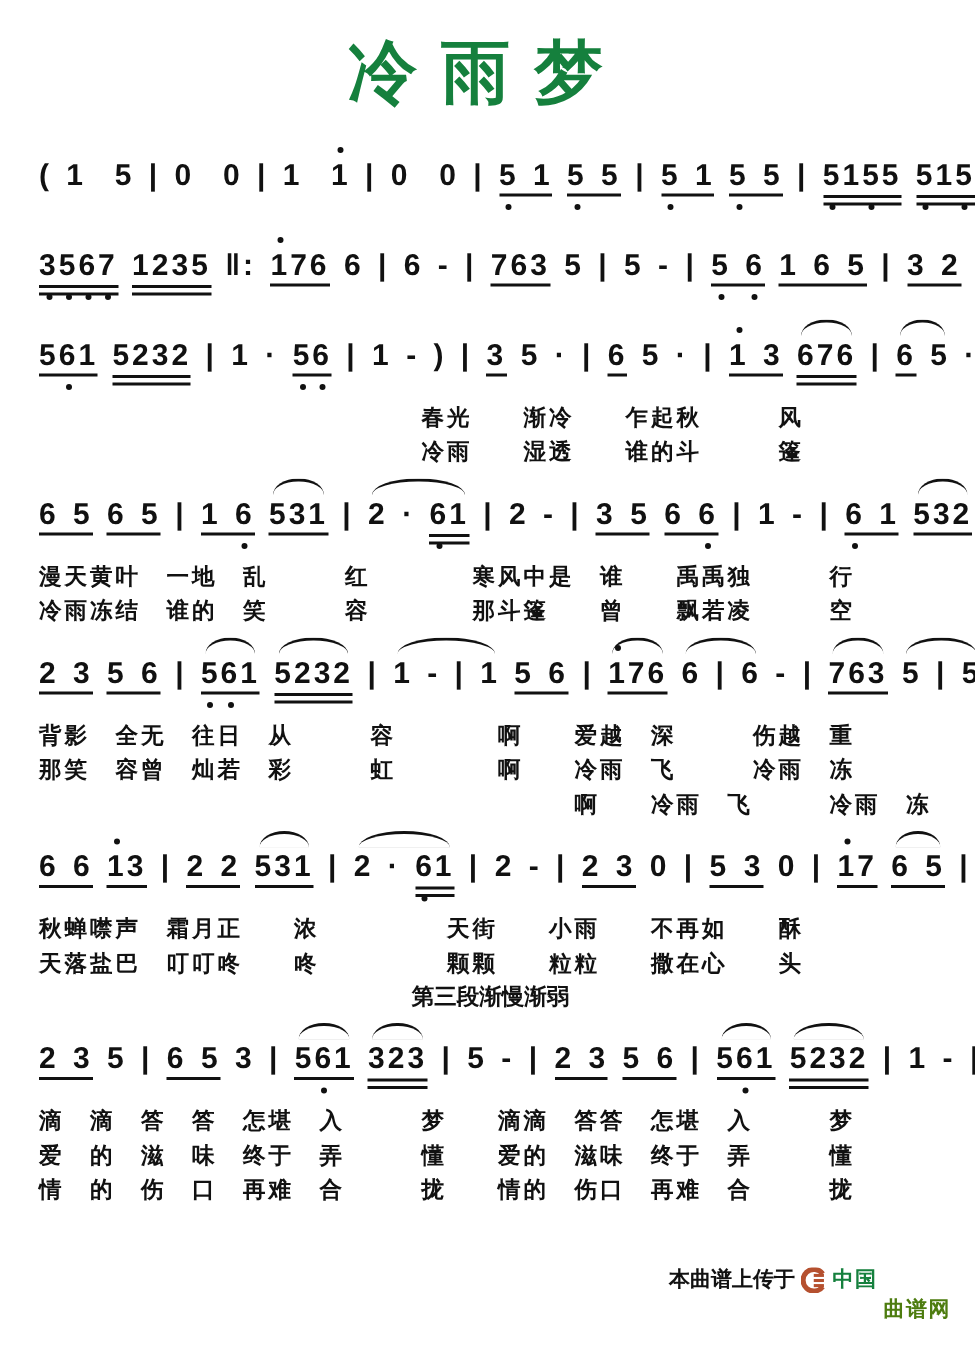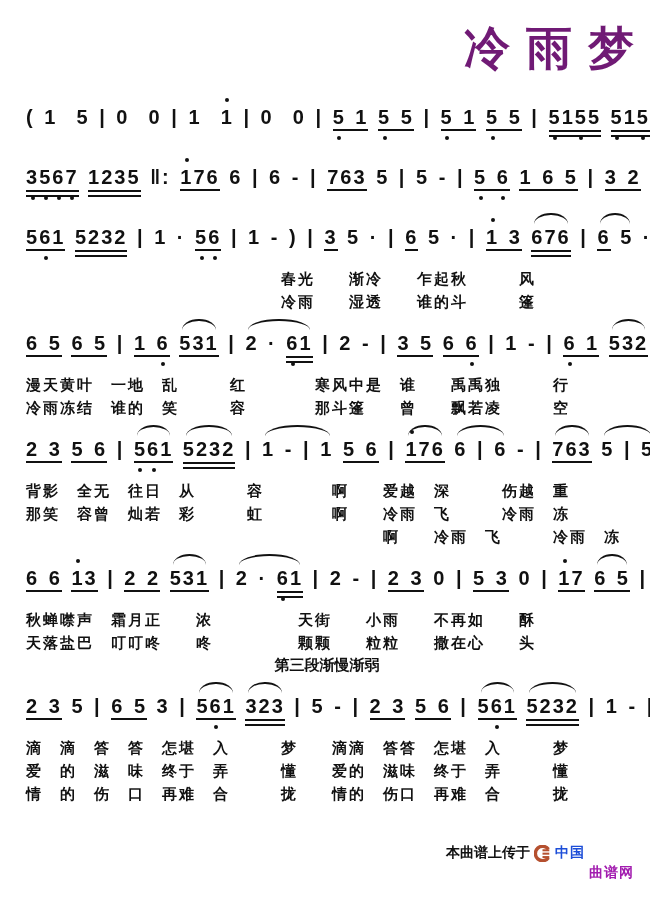--- a/index.html
+++ b/index.html
@@ -53,21 +53,21 @@
     font-size:14px; font-weight:bold; display:flex; align-items:center; gap:4px;
   }
   .footer .site1 { letter-spacing:1px; }
   .footer .site2 { letter-spacing:1px; }
 </style>
 </head>
 <body>
 
 <div class="page">
 
-  <h1 class="title" style="color: #701a75; text-align: right;">冷雨梦</h1>
+  <h1 class="title" style="color: #15803d;">冷雨梦</h1>
 
 
   <div class="score" id="score">
       <div class="score-line">
         <div class="notes" style="color: rgb(17, 17, 17);"><span class="ch">(</span><span class="ch"> </span><span class="ch">1</span><span class="ch"> </span><span class="ch"> </span><span class="ch">5</span><span class="ch"> </span><span class="ch">|</span><span class="ch"> </span><span class="ch">0</span><span class="ch"> </span><span class="ch"> </span><span class="ch">0</span><span class="ch"> </span><span class="ch">|</span><span class="ch"> </span><span class="ch">1</span><span class="ch"> </span><span class="ch"> </span><span class="ch da">1</span><span class="ch"> </span><span class="ch">|</span><span class="ch"> </span><span class="ch">0</span><span class="ch"> </span><span class="ch"> </span><span class="ch">0</span><span class="ch"> </span><span class="ch">|</span><span class="ch"> </span><span class="grp u1"><span class="ch db">5</span><span class="ch"> </span><span class="ch">1</span></span><span class="ch"> </span><span class="grp u1"><span class="ch db">5</span><span class="ch"> </span><span class="ch">5</span></span><span class="ch"> </span><span class="ch">|</span><span class="ch"> </span><span class="grp u1"><span class="ch db">5</span><span class="ch"> </span><span class="ch">1</span></span><span class="ch"> </span><span class="grp u1"><span class="ch db">5</span><span class="ch"> </span><span class="ch">5</span></span><span class="ch"> </span><span class="ch">|</span><span class="ch"> </span><span class="grp u2"><span class="ch db">5</span><span class="ch">1</span><span class="ch db">5</span><span class="ch">5</span></span><span class="ch"> </span><span class="grp u2"><span class="ch db">5</span><span class="ch">1</span><span class="ch db">5</span><span class="ch">5</span></span></div>
       </div>
       <div class="score-line">
         <div class="notes" style="color: rgb(17, 17, 17);"><span class="grp u2"><span class="ch db">3</span><span class="ch db">5</span><span class="ch db">6</span><span class="ch db">7</span></span><span class="ch"> </span><span class="grp u2"><span class="ch">1</span><span class="ch">2</span><span class="ch">3</span><span class="ch">5</span></span><span class="ch"> </span><span class="ch">‖</span><span class="ch">:</span><span class="ch"> </span><span class="grp u1"><span class="ch da">1</span><span class="ch">7</span><span class="ch">6</span></span><span class="ch"> </span><span class="ch">6</span><span class="ch"> </span><span class="ch">|</span><span class="ch"> </span><span class="ch">6</span><span class="ch"> </span><span class="ch">-</span><span class="ch"> </span><span class="ch">|</span><span class="ch"> </span><span class="grp u1"><span class="ch">7</span><span class="ch">6</span><span class="ch">3</span></span><span class="ch"> </span><span class="ch">5</span><span class="ch"> </span><span class="ch">|</span><span class="ch"> </span><span class="ch">5</span><span class="ch"> </span><span class="ch">-</span><span class="ch"> </span><span class="ch">|</span><span class="ch"> </span><span class="grp u1"><span class="ch db">5</span><span class="ch"> </span><span class="ch db">6</span></span><span class="ch"> </span><span class="grp u1"><span class="ch">1</span><span class="ch"> </span><span class="ch">6</span><span class="ch"> </span><span class="ch">5</span></span><span class="ch"> </span><span class="ch">|</span><span class="ch"> </span><span class="grp u1"><span class="ch">3</span><span class="ch"> </span><span class="ch">2</span></span><span class="ch"> </span></div>
       </div>
       <div class="score-line">
@@ -101,17 +101,17 @@
     </div>
 
   <div class="footer">
     <span>本曲谱上传于</span>
     <svg width="17" height="17" viewBox="0 0 20 20">
       <path d="M17 5 A8.5 8.5 0 1 0 17 15" fill="none" stroke="#b5502f" stroke-width="4"></path>
       <rect x="10" y="5" width="8" height="2.4" fill="#b5502f"></rect>
       <rect x="10" y="9" width="8" height="2.4" fill="#b5502f"></rect>
       <rect x="10" y="13" width="8" height="2.4" fill="#b5502f"></rect>
     </svg>
-    <span class="site1" style="color: #1d4ed8;">中国</span>
-      <span class="site2" style="color: #a21caf; margin-top: 40px;">曲谱网</span>
+    <span class="site1" style="color: #15803d;">中国</span>
+      <span class="site2" style="color: #4d7c0f; margin-top: 40px;">曲谱网</span>
   </div>
 
 </div>
 
 </body></html>

